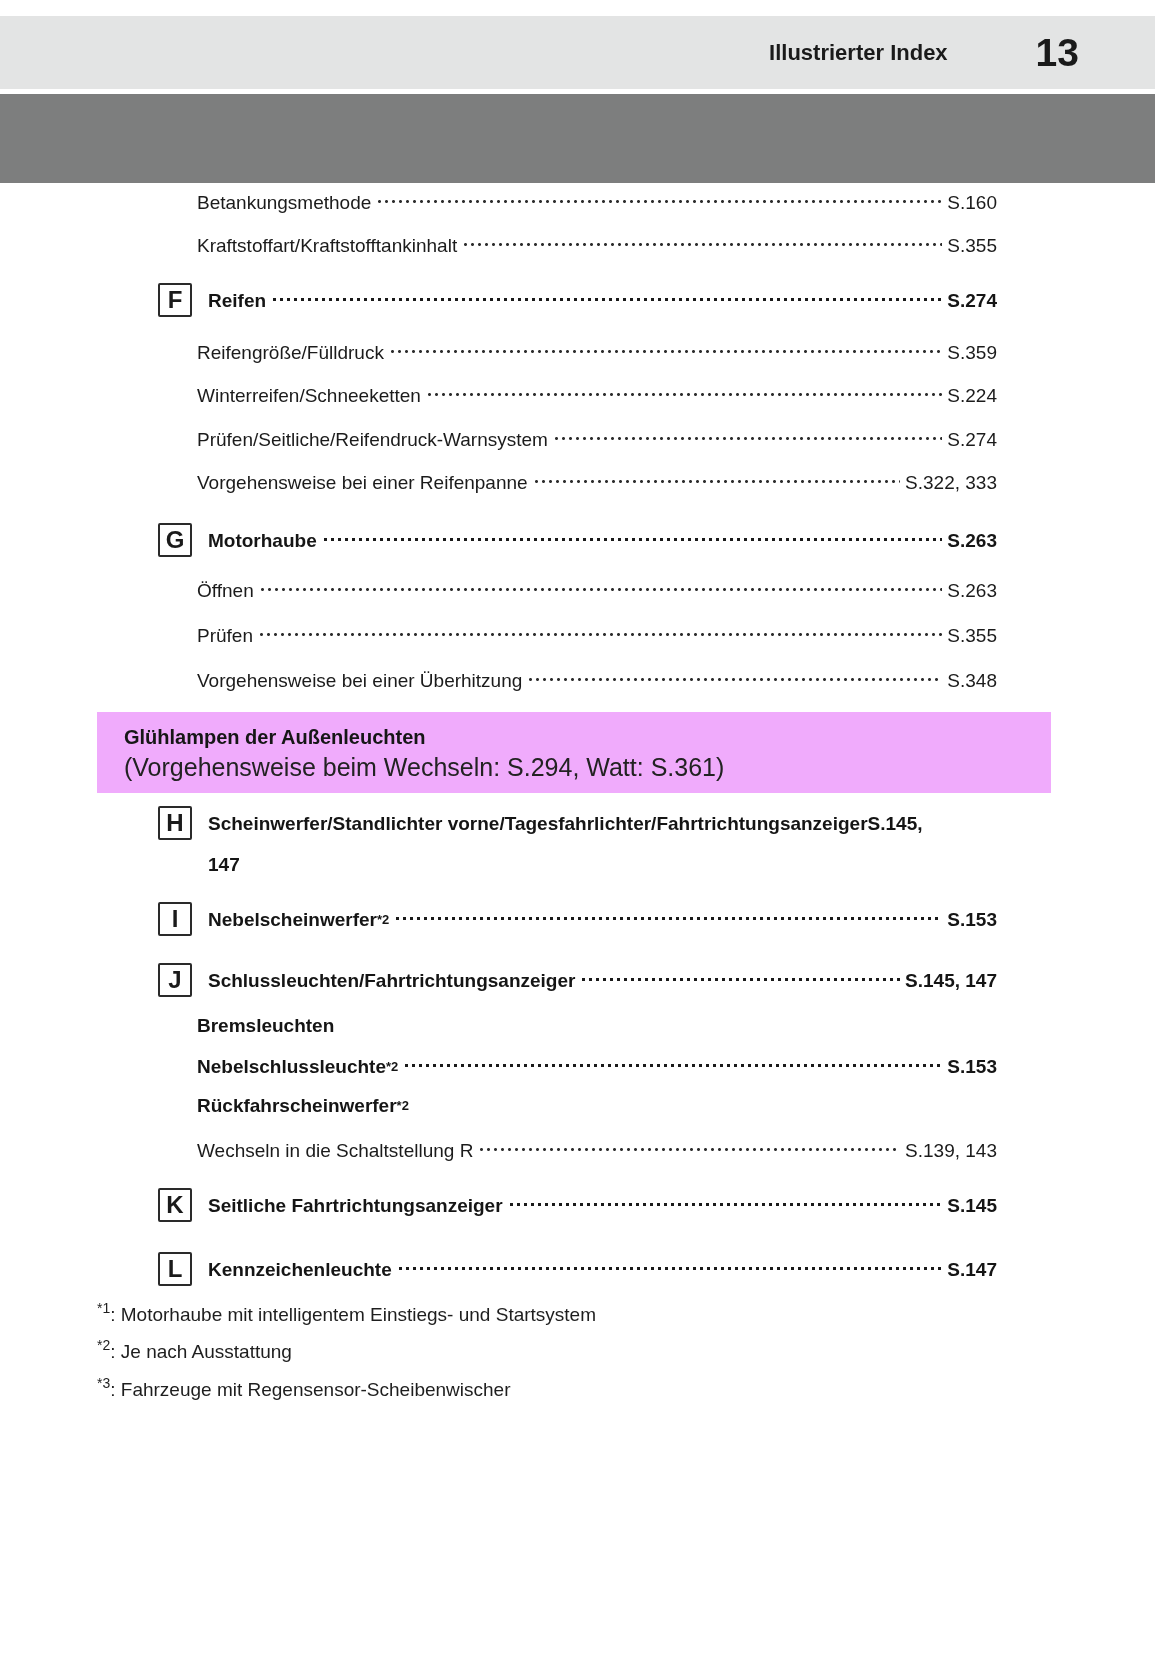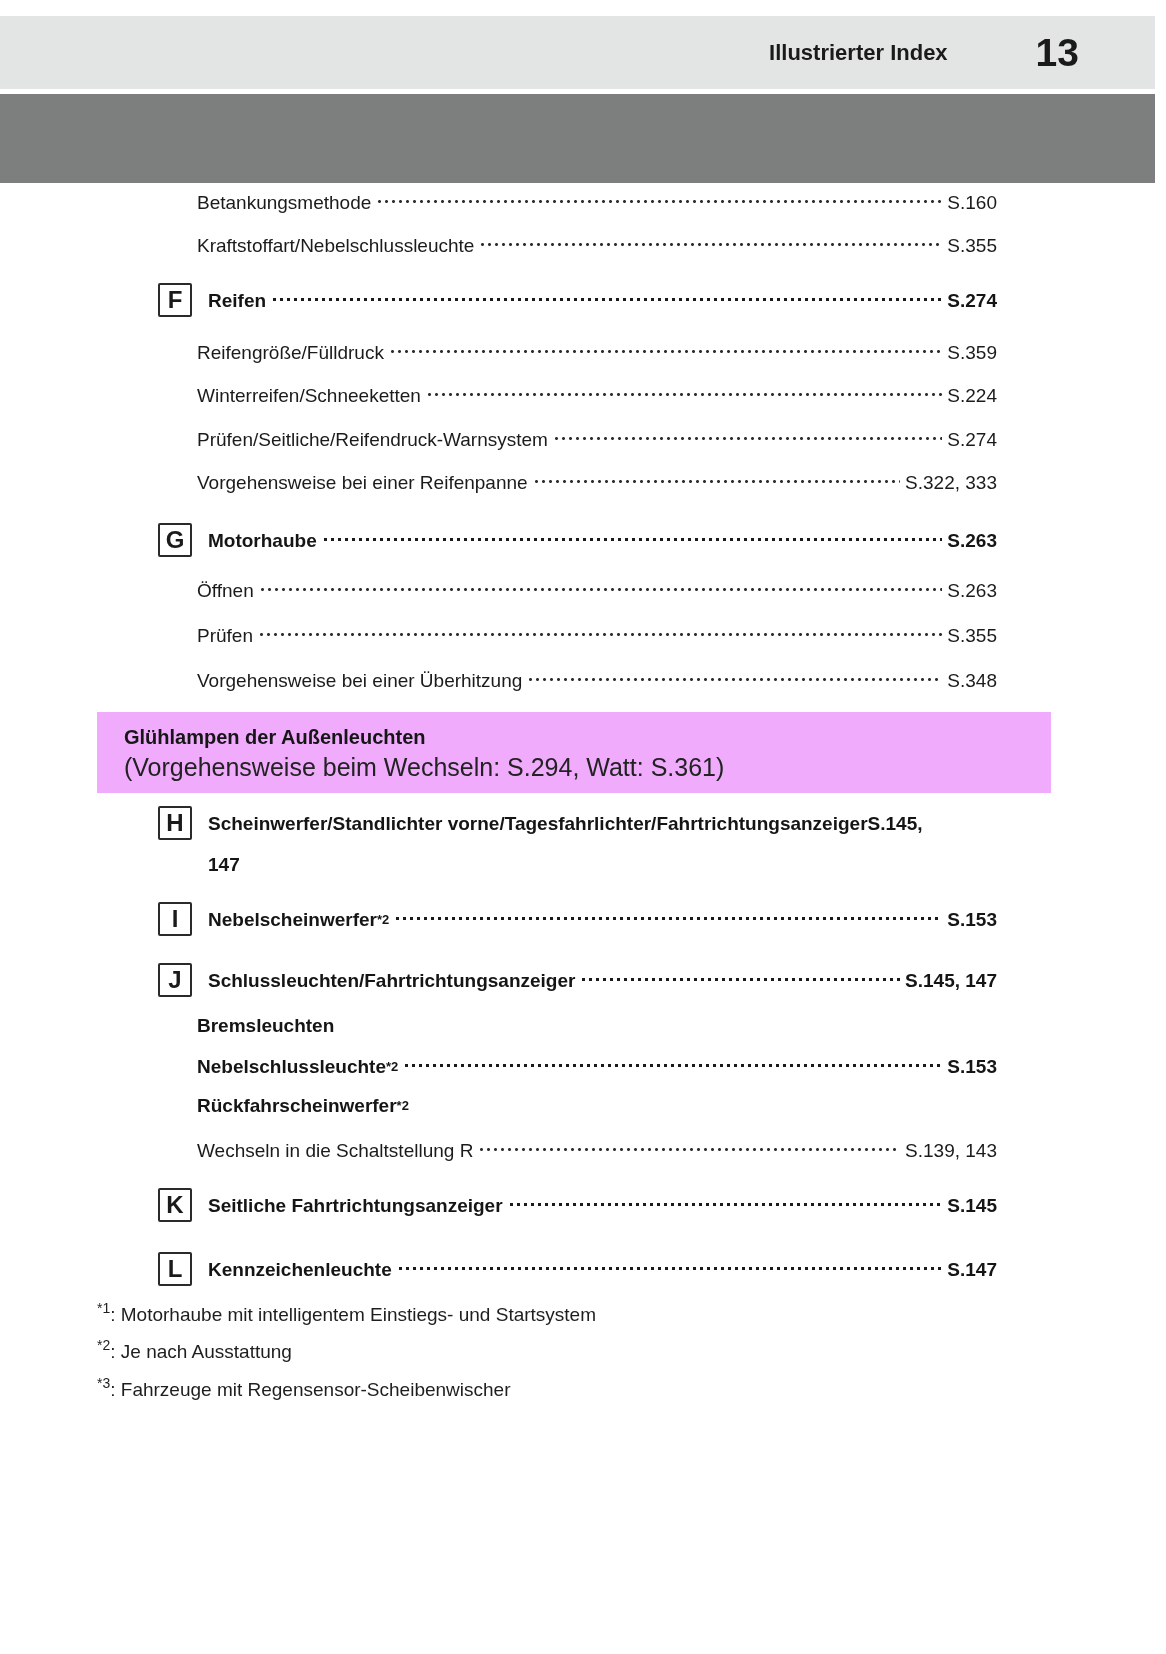--- a/index.html
+++ b/index.html
@@ -143,21 +143,21 @@
 
   <div class="dark-banner"></div>
 
   <div class="row" style="top:188px">
     <span>Betankungsmethode</span>
     <span class="dots"></span>
     <span class="pg">S.160</span>
   </div>
 
   <div class="row" style="top:231px">
-    <span>Kraftstoffart/Nebelschlussleuchte</span>
+    <span>Kraftstoffart/Kraftstofftankinhalt</span>
     <span class="dots"></span>
     <span class="pg">S.355</span>
   </div>
 
   <div class="row bold withletter" style="top:286px">
     <div class="letterbox">
       <span>F</span>
     </div>
     <span>Reifen</span>
     <span class="dots"></span>

